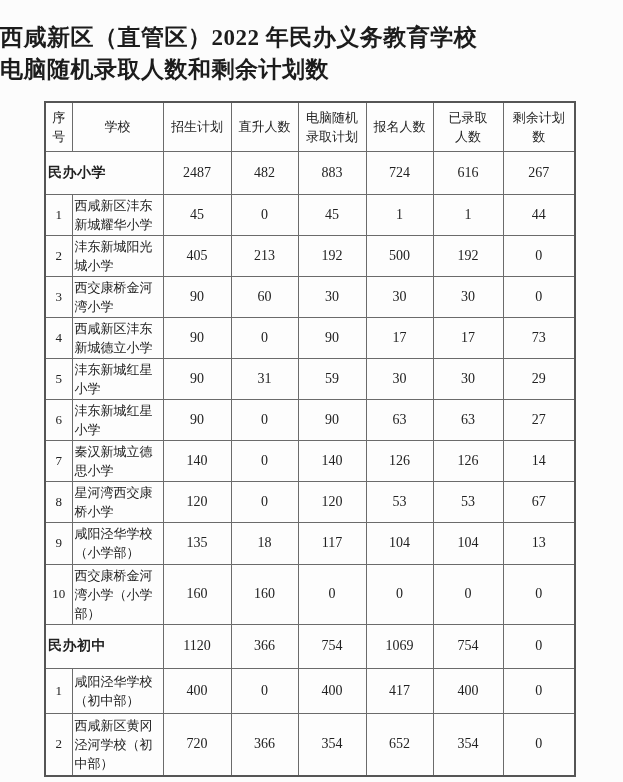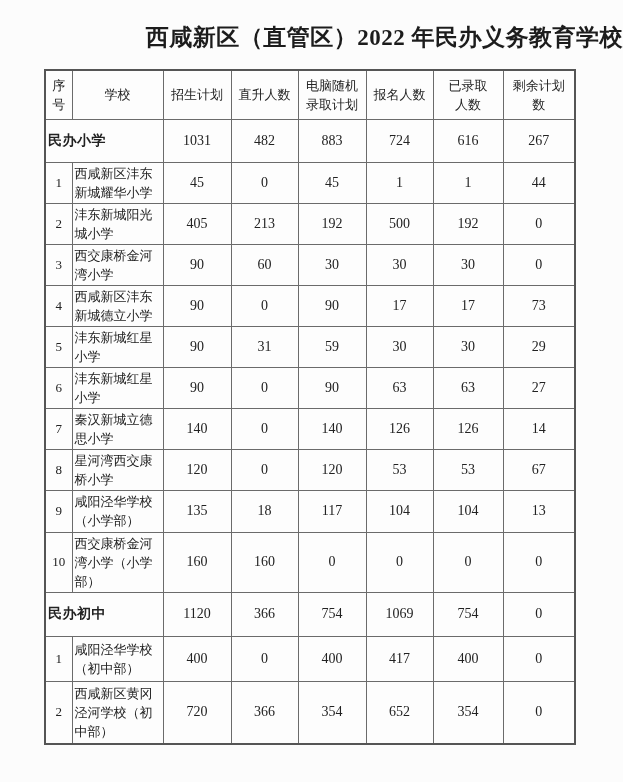--- a/index.html
+++ b/index.html
@@ -12,21 +12,21 @@
     font-family: "Liberation Serif", "DejaVu Serif", serif;
     color: #222222;
   }
   .page {
     width: 623px;
     height: 782px;
     position: relative;
   }
   .title-block {
     padding-top: 22px;
-    text-align: right;
+    text-align: left;
     font-weight: bold;
     font-size: 23px;
     line-height: 32px;
     letter-spacing: 0.5px;
     color: #1c1c1c;
   }
   table.report {
     border-collapse: collapse;
     table-layout: fixed;
     width: 530px;
@@ -81,20 +81,21 @@
   tr.h45 { height: 45px; }
   tr.h63 { height: 63px; }
 </style>
 </head>
 <body>
 
 <div class="page">
 
   <div class="title-block">
     <div>西咸新区（直管区）2022 年民办义务教育学校</div>
+    <div>电脑随机录取人数和剩余计划数</div>
   </div>
 
   <table class="report">
     <colgroup>
       <col style="width:27px">
         <col style="width:91px">
         <col style="width:68px">
         <col style="width:67px">
       <col style="width:68px">
         <col style="width:67px">
@@ -113,21 +114,21 @@
 录取计划</th>
       <th class="head">报名人数</th>
       <th class="head">已录取
 人数</th>
       <th class="head">剩余计划
 数</th>
     </tr>
 
     <tr class="h43">
       <td class="c-section" colspan="2">民办小学</td>
-      <td class="c-num">1031</td>
+      <td class="c-num">2487</td>
       <td class="c-num">482</td>
       <td class="c-num">883</td>
       <td class="c-num">724</td>
       <td class="c-num">616</td>
       <td class="c-num">267</td>
     </tr>
 
     <tr class="h40">
       <td class="c-no">1</td>
       <td class="c-school">西咸新区沣东新城耀华小学</td>

